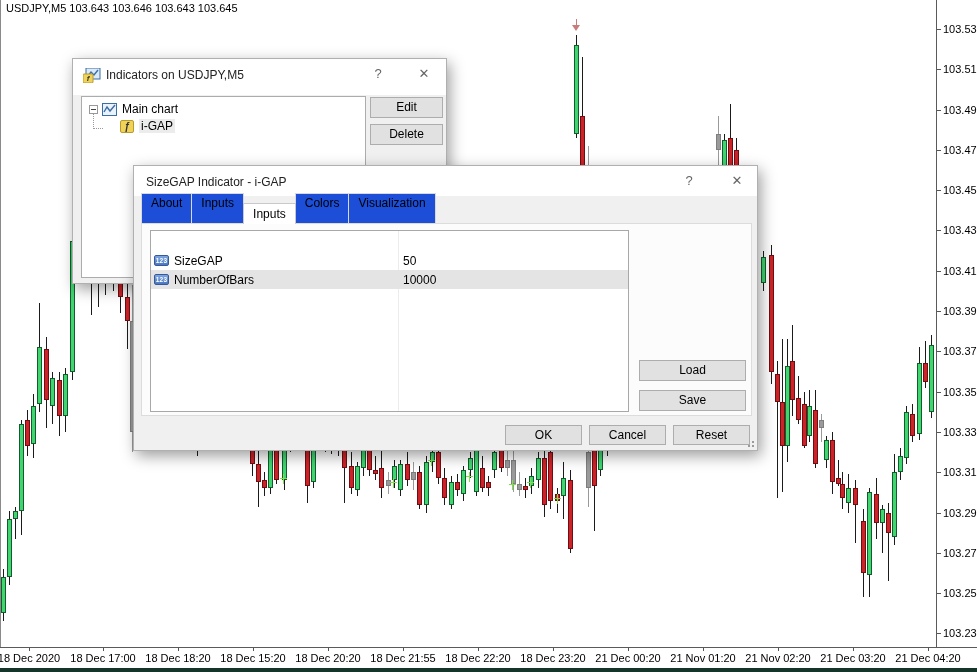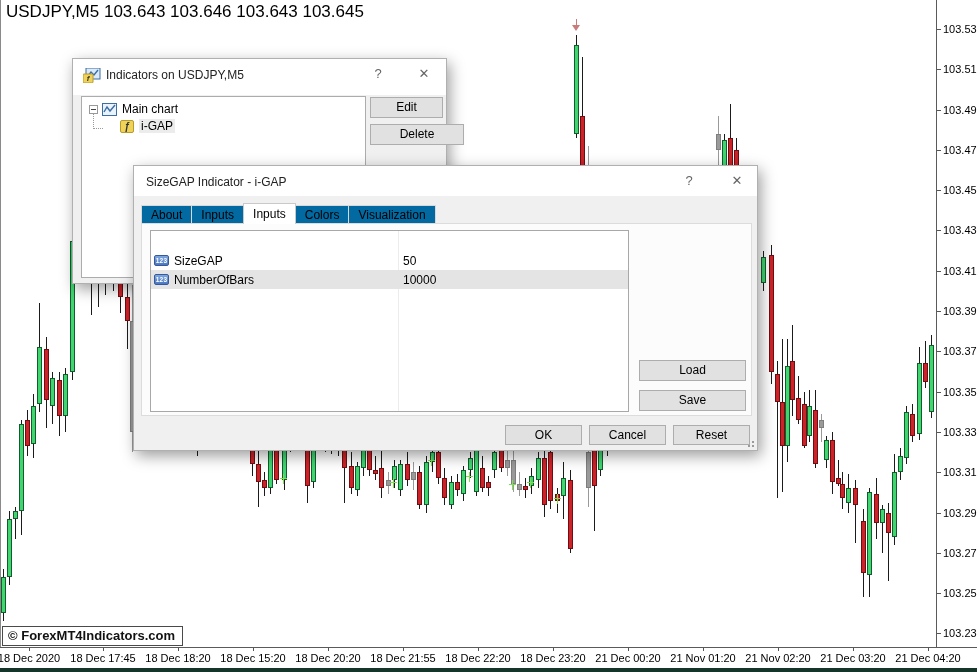--- a/index.html
+++ b/index.html
@@ -2,21 +2,21 @@
 <html><head>
 <meta charset="utf-8">
 <style>
   * { margin:0; padding:0; box-sizing:border-box; }
   html,body { width:977px; height:672px; }
   body { font-family:"Liberation Sans","DejaVu Sans",sans-serif; background:#fff; overflow:hidden; position:relative; }
   #stage { position:absolute; left:0; top:0; width:977px; height:672px; background:#fff; }
 
   
   #chart { position:absolute; left:0; top:0; width:936px; height:647px; overflow:hidden; background:#fff; border-left:1px solid #8a8a8a; }
-  #quote { position:absolute; left:5px; top:2px; font-size:17px; color:#000; z-index:3; white-space:nowrap; }
+  #quote { position:absolute; left:5px; top:2px; font-size:11px; color:#000; z-index:3; white-space:nowrap; }
   .wick { position:absolute; width:1px; }
   .body { position:absolute; width:5px; border:1px solid; }
   .marker { position:absolute; }
   .marker .mstem { position:absolute; left:3px; top:0; width:1px; height:10px; }
   .marker .mbar { position:absolute; left:0; top:4px; width:7px; height:1px; }
   #gap-arrow { position:absolute; width:9px; height:13px; }
   #gap-arrow .astem { position:absolute; left:4px; top:0; width:1px; height:7px; background:#c97c7a; }
   #gap-arrow .ahead { position:absolute; left:0; top:6px; width:0; height:0; border-left:4px solid transparent; border-right:4px solid transparent; border-top:6px solid #c97c7a; }
 
   
@@ -45,21 +45,21 @@
   .tree-row { position:absolute; display:flex; align-items:center; font-size:12px; color:#000; }
   .expander { width:9px; height:9px; border:1px solid #999; background:#fff; position:relative; margin-right:4px; }
   .expander::after { content:""; position:absolute; left:1px; top:3px; width:5px; height:1px; background:#444; }
   .chart-ico { width:15px; height:13px; border:1px solid #3a6ea5; background:#eaf2fb; position:relative; margin-right:5px; }
   .f-ico { width:14px; height:13px; background:#f0d258; border:1px solid #b89b2e; border-radius:2px; font-size:10px; font-style:italic; font-weight:bold; color:#333; text-align:center; line-height:12px; margin-right:5px; }
   .tree-connector { position:absolute; border-left:1px dotted #9a9a9a; border-bottom:1px dotted #9a9a9a; }
 
   
   #cust-dlg { left:133px; top:165px; width:625px; height:286px; z-index:20; }
   #tabbar { position:absolute; left:7px; top:37px; height:21px; display:flex; align-items:flex-end; }
-  .tab { height:19px; line-height:18px; padding:0 9px; font-size:12px; color:#000; background:#0369a1; border:1px solid #d9d9d9; border-bottom:none; margin-right:-1px; position:relative; }
+  .tab { height:31px; line-height:18px; padding:0 9px; font-size:12px; color:#000; background:#1d4ed8; border:1px solid #d9d9d9; border-bottom:none; margin-right:-1px; position:relative; }
   .tab.active { background:#fff; height:21px; line-height:21px; z-index:2; border-color:#c9c9c9; }
   #tab-page { position:absolute; left:7px; top:57px; width:611px; height:193px; background:#fcfcfc; border:1px solid #dcdcdc; }
   #param-table { position:absolute; left:8px; top:6px; width:479px; height:182px; background:#fff; border:1px solid #a8a8a8; font-size:12px; }
   #param-head { position:absolute; left:0; top:0; right:0; height:19px; border-bottom:1px solid #d5d5d5; }
   .col-div { position:absolute; left:247px; top:0; bottom:0; width:1px; background:#ececec; }
   .hcell { position:absolute; top:2px; color:#000; }
   .prow { position:absolute; left:0; right:0; height:19px; display:flex; align-items:center; }
   .prow.sel { background:#e4e4e4; }
   .num-ico { width:15px; height:11px; margin:0 5px 0 3px; background:linear-gradient(#7ea7e0,#4a77c0); border:1px solid #38589c; border-radius:2px; color:#fff; font-size:6.5px; font-weight:bold; text-align:center; line-height:9px; letter-spacing:.2px; }
   .pname { color:#000; }
@@ -405,21 +405,21 @@
       <div class="ylab" style="top: 547px;">103.270</div>
       <div class="ytick" style="top: 593px;"></div>
       <div class="ylab" style="top: 587px;">103.250</div>
       <div class="ytick" style="top: 633px;"></div>
       <div class="ylab" style="top: 627px;">103.230</div>
     </div>
   <div id="x-axis">
       <div class="xtick" style="left: 29px;"></div>
       <div class="xlab" style="left: 29px;">18 Dec 2020</div>
       <div class="xtick" style="left: 103px;"></div>
-      <div class="xlab" style="left: 103px;">18 Dec 17:45</div>
+      <div class="xlab" style="left: 103px;">18 Dec 17:00</div>
       <div class="xtick" style="left: 178px;"></div>
       <div class="xlab" style="left: 178px;">18 Dec 18:20</div>
       <div class="xtick" style="left: 253px;"></div>
       <div class="xlab" style="left: 253px;">18 Dec 15:20</div>
       <div class="xtick" style="left: 328px;"></div>
       <div class="xlab" style="left: 328px;">18 Dec 20:20</div>
       <div class="xtick" style="left: 403px;"></div>
       <div class="xlab" style="left: 403px;">18 Dec 21:55</div>
       <div class="xtick" style="left: 478px;"></div>
       <div class="xlab" style="left: 478px;">18 Dec 22:20</div>
@@ -431,21 +431,20 @@
       <div class="xlab" style="left: 703px;">21 Nov 01:20</div>
       <div class="xtick" style="left: 778px;"></div>
       <div class="xlab" style="left: 778px;">21 Nov 02:20</div>
       <div class="xtick" style="left: 853px;"></div>
       <div class="xlab" style="left: 853px; text-align: center;">21 Dec 03:20</div>
       <div class="xtick" style="left: 928px;"></div>
       <div class="xlab" style="left: 928px;">21 Dec 04:20</div>
     </div>
   <div id="bottom-strip"></div>
 
-  <div id="watermark">© ForexMT4Indicators.com</div>
 
   <div class="dlg" id="ind-dlg">
     <div class="dlg-title">
       <svg id="ind-icon" viewBox="0 0 18 15">
         <rect x="3" y="0" width="14" height="11" fill="#dce9f7" stroke="#3a6ea5"></rect>
         <polyline points="5,8 8,4 11,7 15,2" fill="none" stroke="#3a6ea5" stroke-width="1.4"></polyline>
         <rect x="0" y="6" width="10" height="9" rx="1" fill="#f0d258" stroke="#b89b2e"></rect>
         <text x="5" y="13" font-size="8" font-style="italic" font-weight="bold" text-anchor="middle" fill="#333">f</text>
       </svg>
       <span class="dlg-title-text" style="left:33px;">Indicators on USDJPY,M5</span>
@@ -463,21 +462,21 @@
         </span>
         <span>Main chart</span>
       </div>
       <div class="tree-row" style="left:38px; top:22px;">
         <span class="f-ico">ƒ</span>
         <span style="background:#ececec; padding:0 2px;">i-GAP</span>
       </div>
     </div>
     <div id="ind-btns">
         <div class="btn" style="left: 297px; top: 38px; width: 73px; height: 21px; line-height: 19px;">Edit</div>
-        <div class="btn" style="left: 297px; top: 65px; width: 94px; height: 21px; line-height: 19px;">Delete</div>
+        <div class="btn" style="left: 297px; top: 65px; width: 73px; height: 21px; line-height: 19px;">Delete</div>
       </div>
   </div>
 
   <div class="dlg" id="cust-dlg">
     <div class="dlg-title">
       <span class="dlg-title-text" style="left:12px;">SizeGAP Indicator - i-GAP</span>
       <span class="cap-btn" style="left:540px;">?</span>
       <span class="cap-btn" style="left:588px;">✕</span>
     </div>
     <div id="tabbar">

